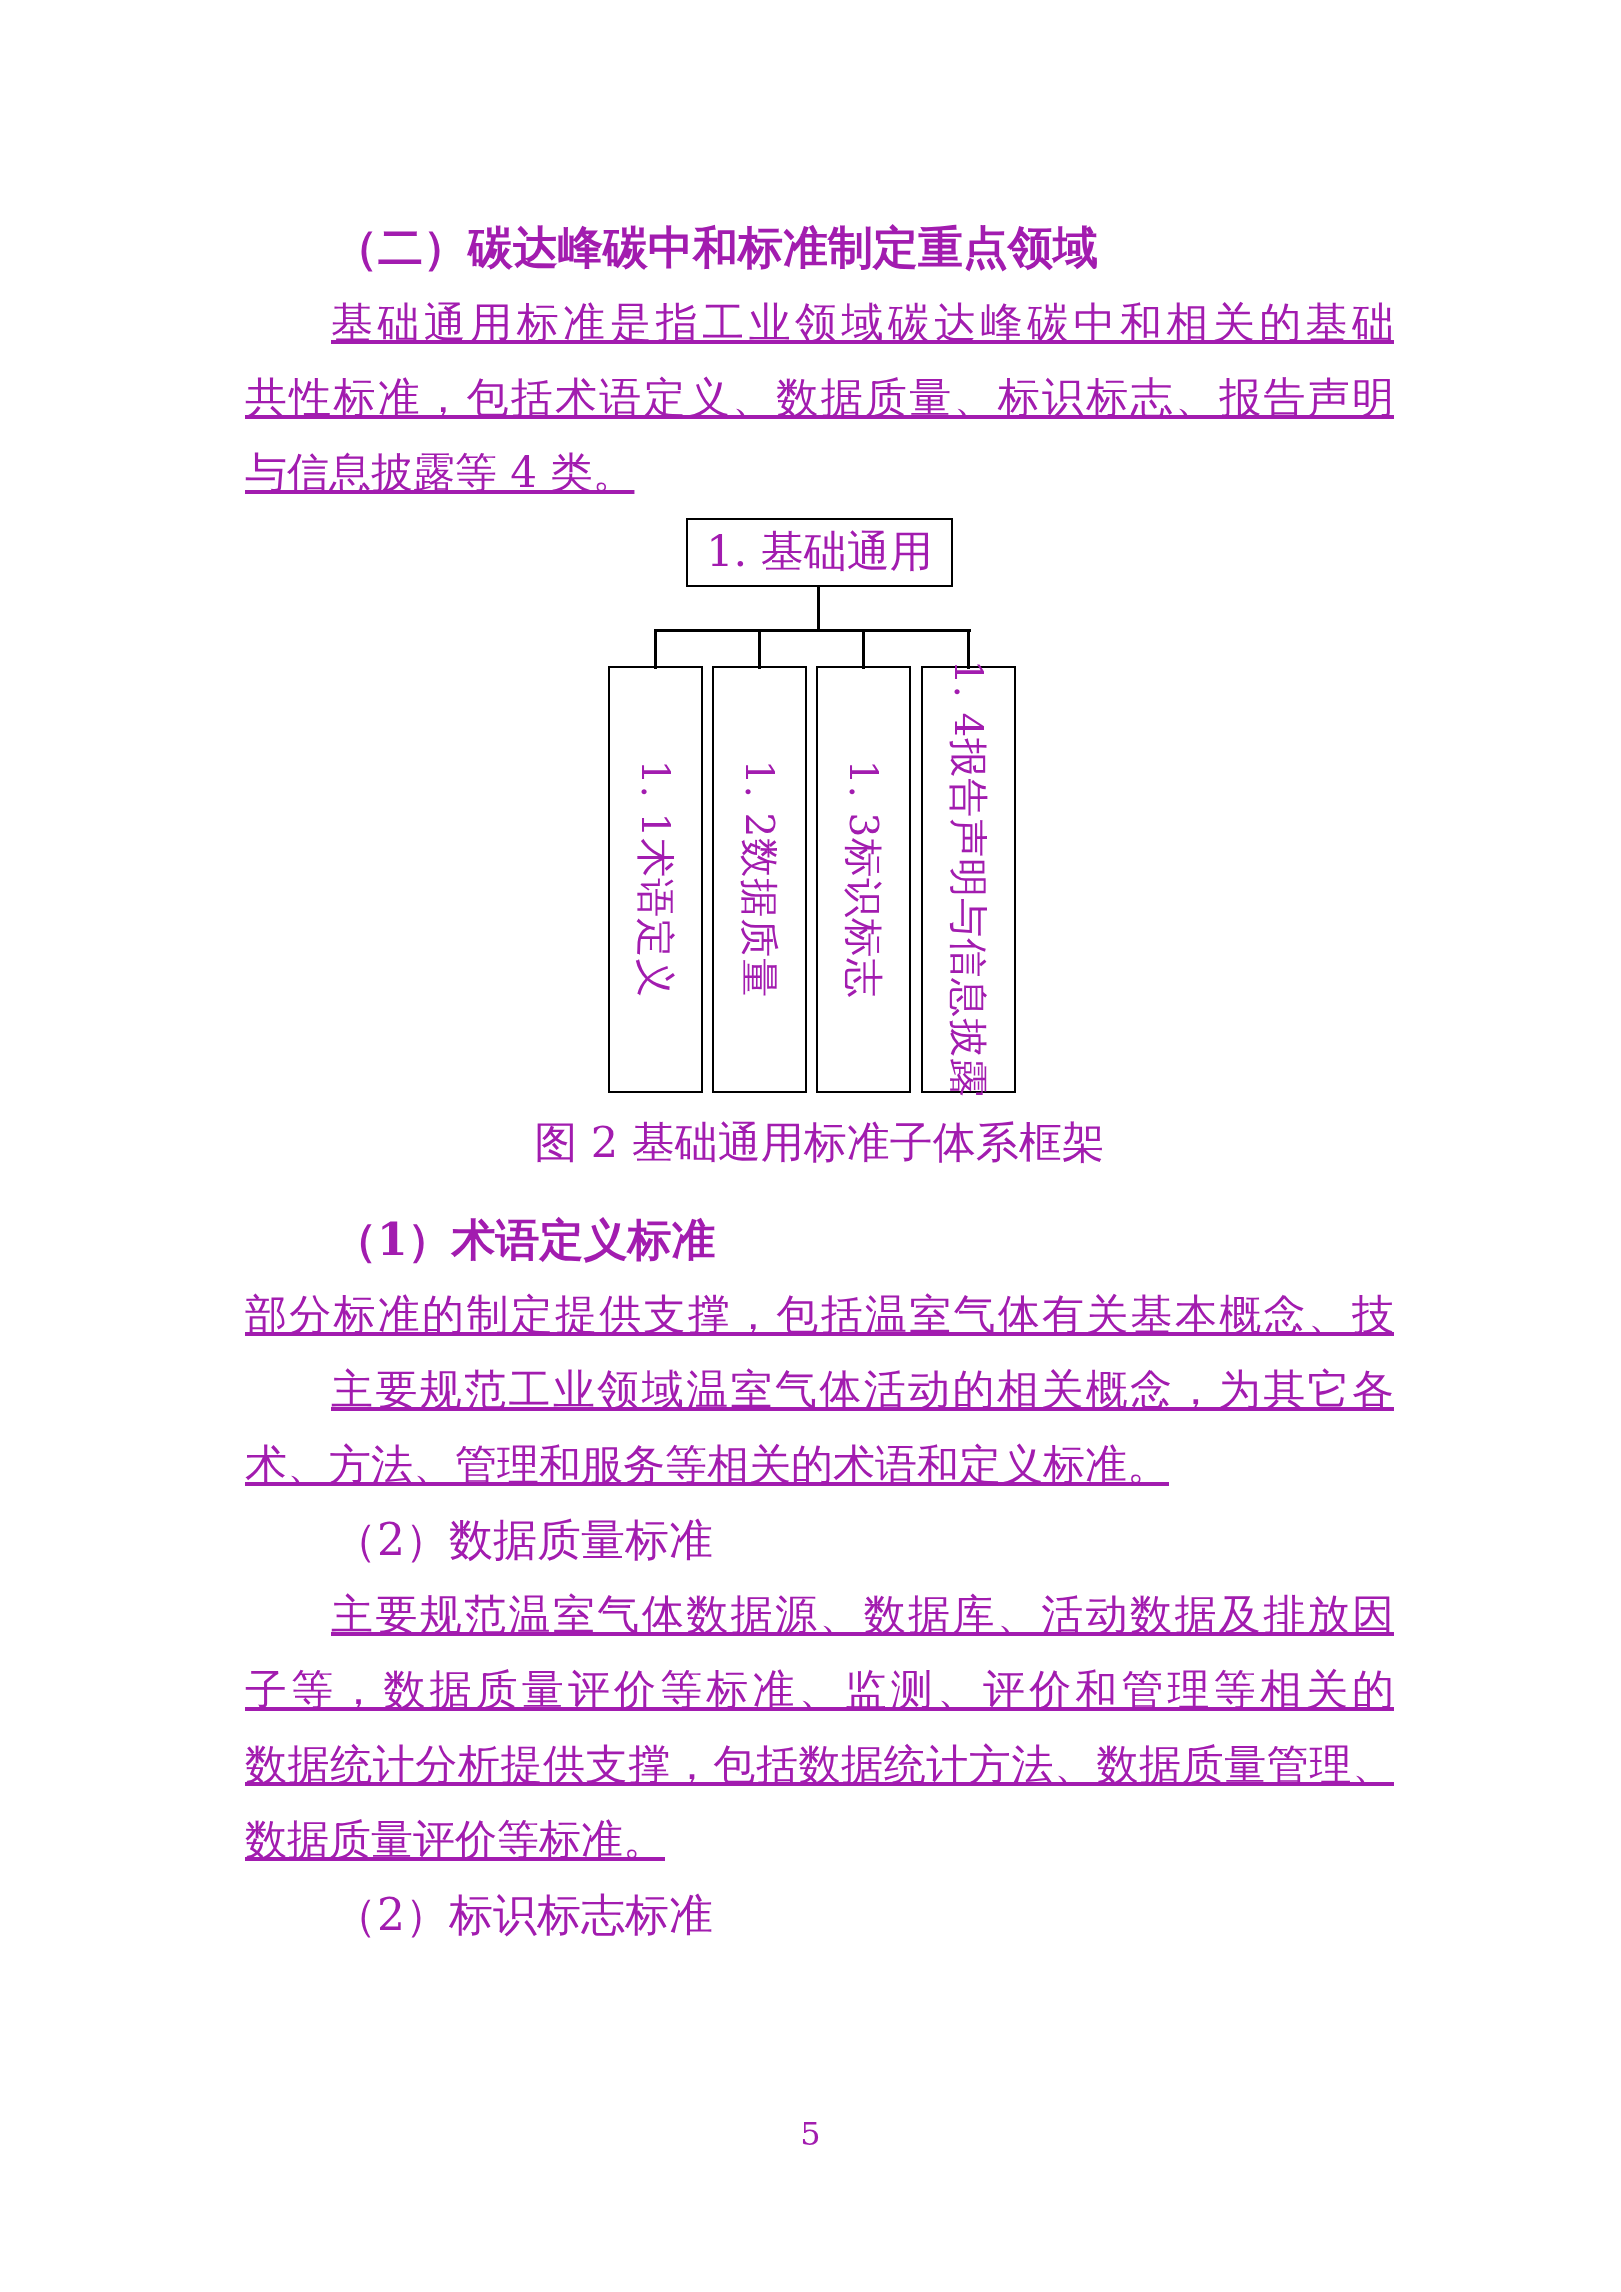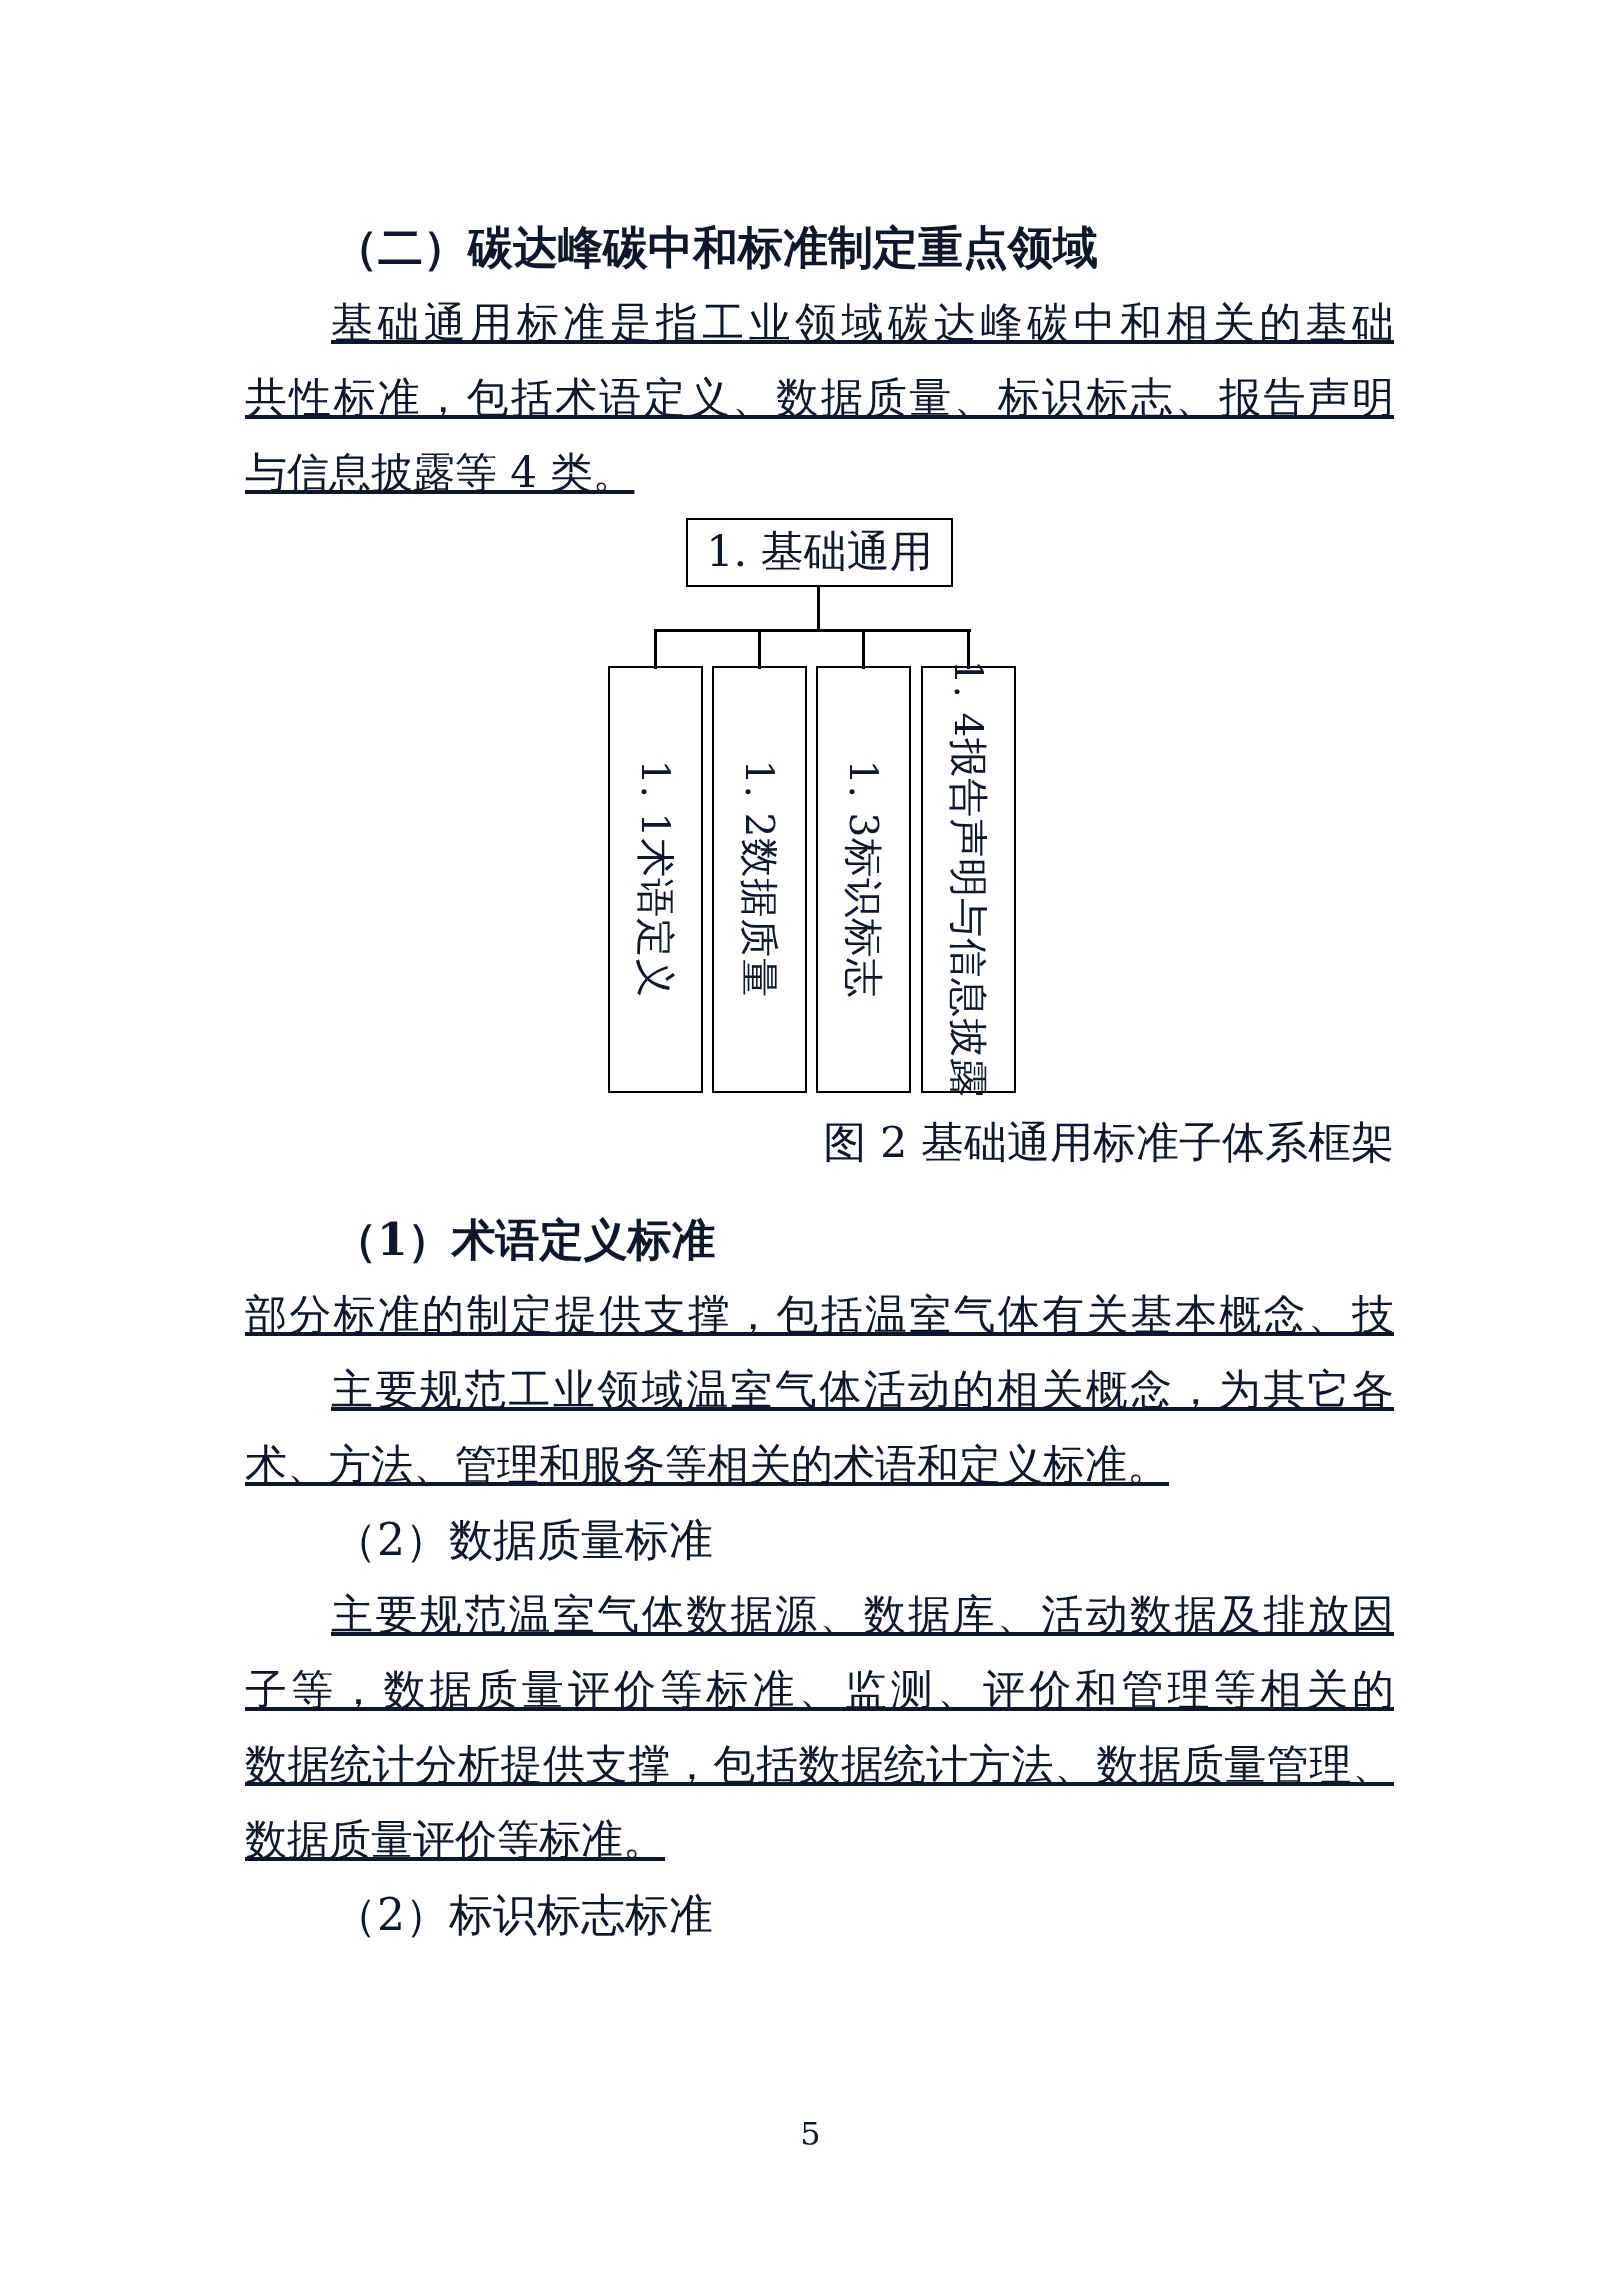--- a/index.html
+++ b/index.html
@@ -1,20 +1,20 @@
 <!DOCTYPE html>
 <html><head>
 <meta charset="utf-8">
 <style>
   html,body{margin:0;padding:0;background:#e8e8e8;}
   .page{
     position:relative;
     width:1621px;height:2293px;
     background:#ffffff;
-    color:#0f172a;
+    color:#a21caf;
     font-family:"DejaVu Serif","Liberation Serif",serif;
     box-sizing:border-box;
     padding:210px 227px 0 245px;
     overflow:hidden;
     margin:0 auto;
   }
   .line{
     height:75px;line-height:75px;
     font-size:42px;
     text-align:justify;
@@ -67,21 +67,21 @@
   .box.b3{left:571px;}
   .box.b4{left:676px;}
   .box .label{
     transform:rotate(90deg);
     white-space:nowrap;
     font-size:39px;
     letter-spacing:1px;
   }
   .fig-caption{
     height:75px;line-height:75px;margin-top:11.8px;
-    text-align:right;font-size:43px;
+    text-align:center;font-size:43px;
   }
   .page-num{
     position:absolute;left:0;right:0;top:2107px;height:55px;line-height:55px;
     text-align:center;font-size:32px;
   }
 </style>
 </head>
 <body>
 
 <div class="page">

